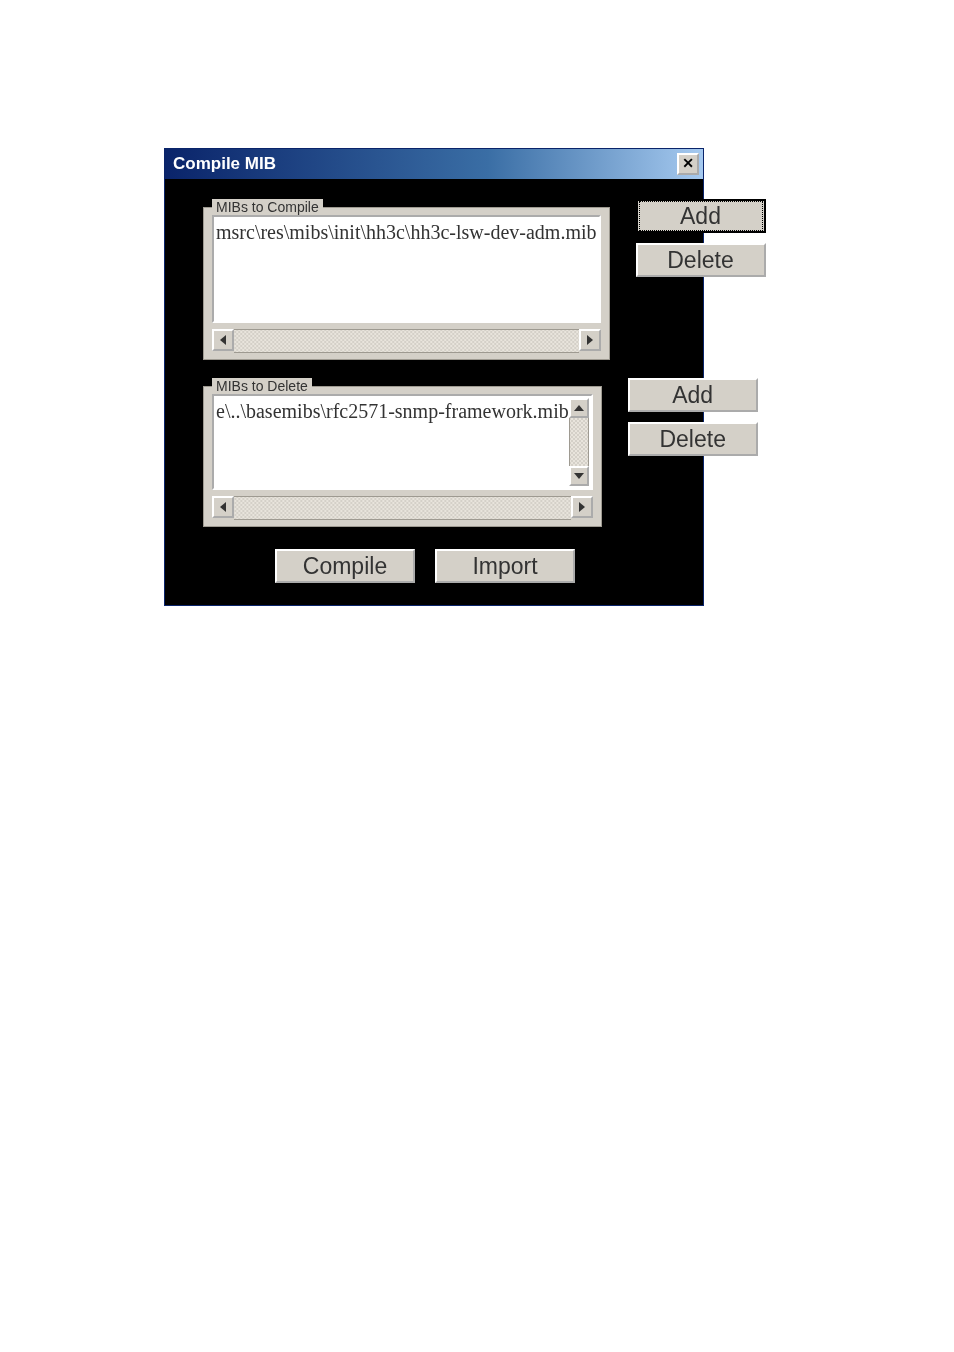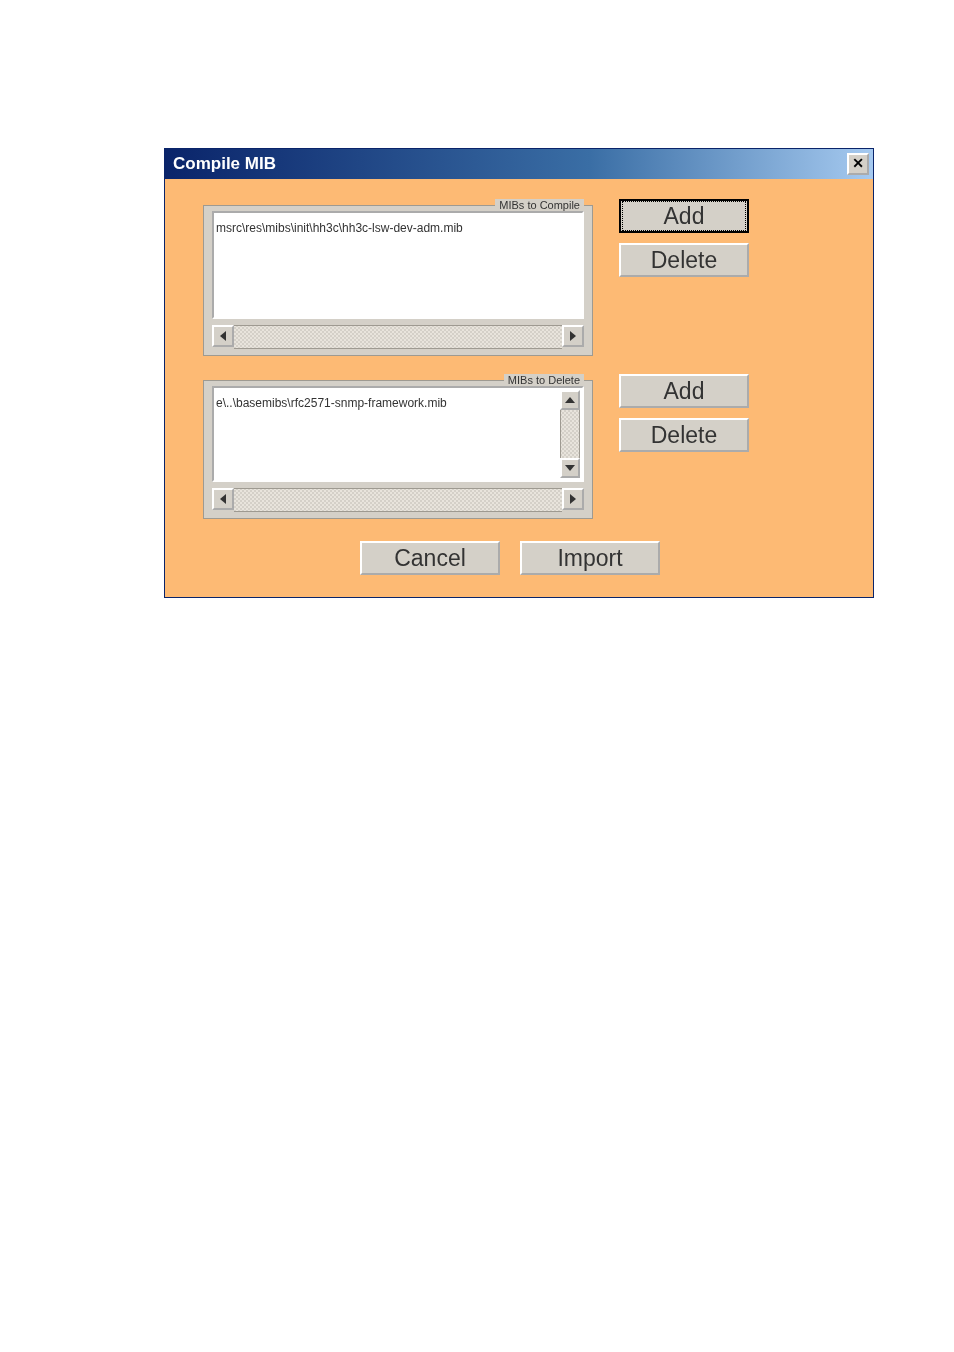--- a/index.html
+++ b/index.html
@@ -10,24 +10,24 @@
     background: #ffffff;
     font-family: "Tahoma", "Arial", sans-serif;
     font-size: 17px;
     color: #333333;
   }
 
   .window {
     position: absolute;
     left: 164px;
     top: 148px;
-    width: 710px;
+    width: 540px;
     box-sizing: border-box;
     border: 1px solid #0a246a;
-    background: #fdba74;
+    background: #000000;
   }
 
   .titlebar {
     display: flex;
     align-items: center;
     justify-content: space-between;
     height: 30px;
     padding: 0 4px 0 8px;
     background: linear-gradient(to right, #0a246a 0%, #3a6ea5 60%, #a6caf0 100%);
     color: #ffffff;
@@ -65,38 +65,38 @@
     padding: 0 8px 8px 8px;
     margin: 0;
     width: 390px;
     box-sizing: border-box;
   }
 
   fieldset.group legend {
     padding: 0 4px;
     color: #333333;
     background: #d4d0c8;
-    font-size: 11px;
-    text-align: right;
+    font-size: 14px;
   }
 
   .listwrap {
     position: relative;
   }
 
   .listbox {
     width: 100%;
     background: #ffffff;
     border: 2px inset #ffffff;
     box-sizing: border-box;
     overflow: hidden;
     white-space: nowrap;
-    font-size: 12px;
+    font-size: 20px;
     color: #333;
     padding: 2px 2px 10px 2px;
+    font-family: Liberation Serif, serif;
   }
 
   .list-compile {
     height: 108px;
   }
   .list-import {
     height: 96px;
     padding-right: 22px; 
     position: relative;
   }
@@ -295,21 +295,21 @@
           <span>Add</span>
         </div>
         <div class="btn">
           <span>Delete</span>
         </div>
       </div>
     </div>
 
     <div class="bottom-row">
       <div class="btn">
-        <span>Cancel</span>
+        <span>Compile</span>
       </div>
       <div class="btn">
         <span>Import</span>
       </div>
     </div>
 
   </div>
 </div>
 
 </body></html>

